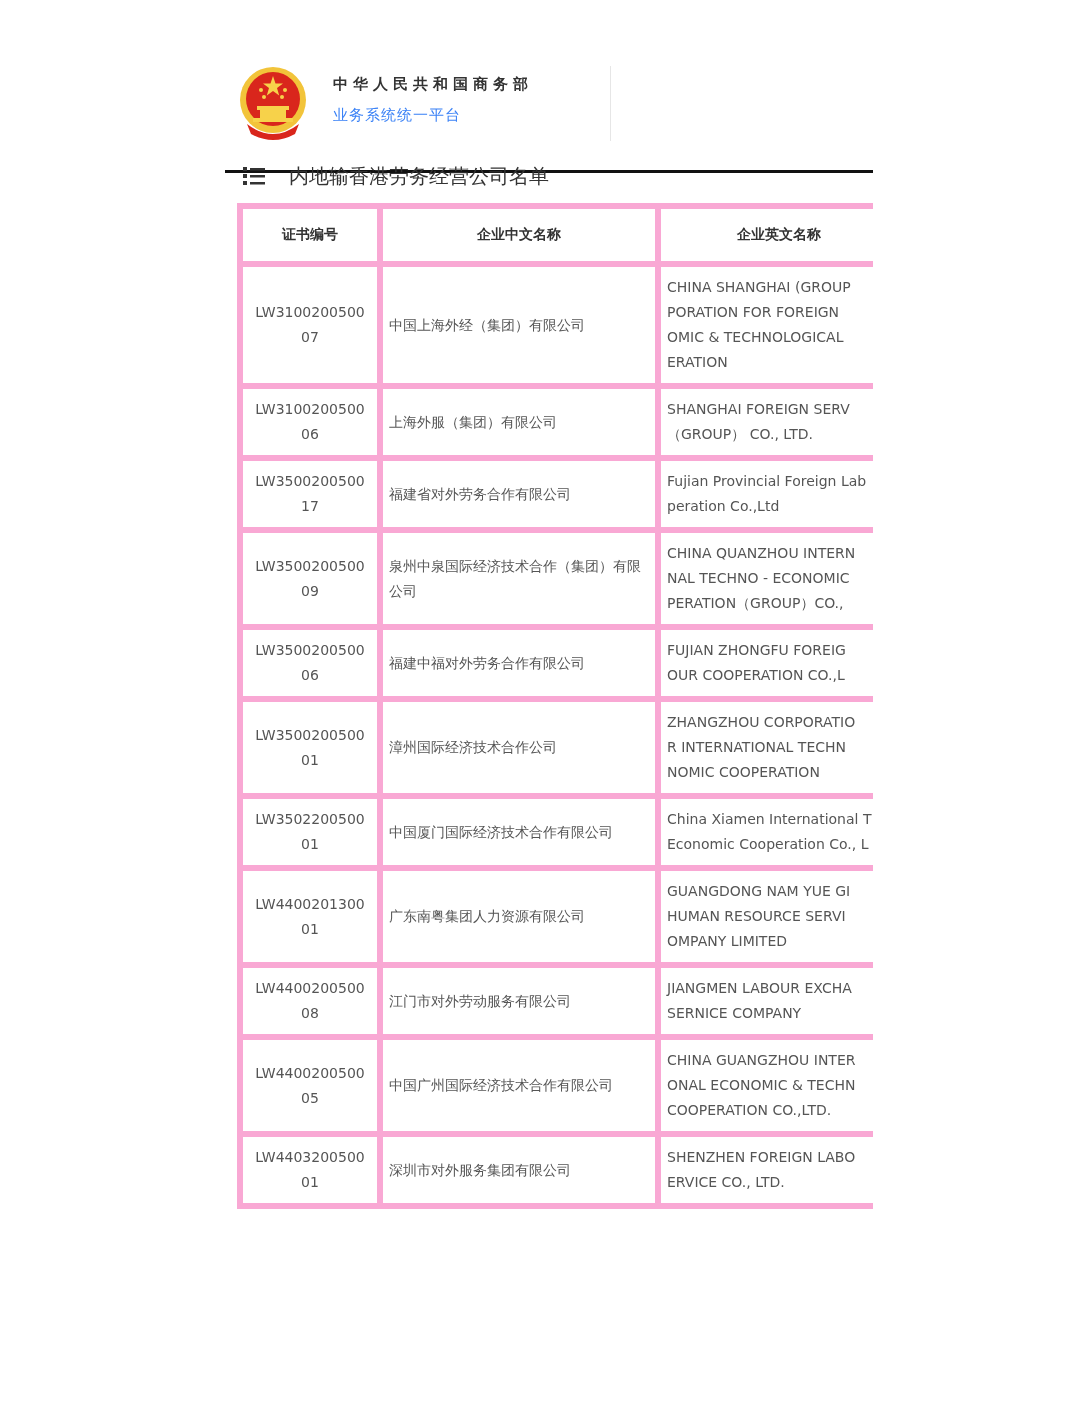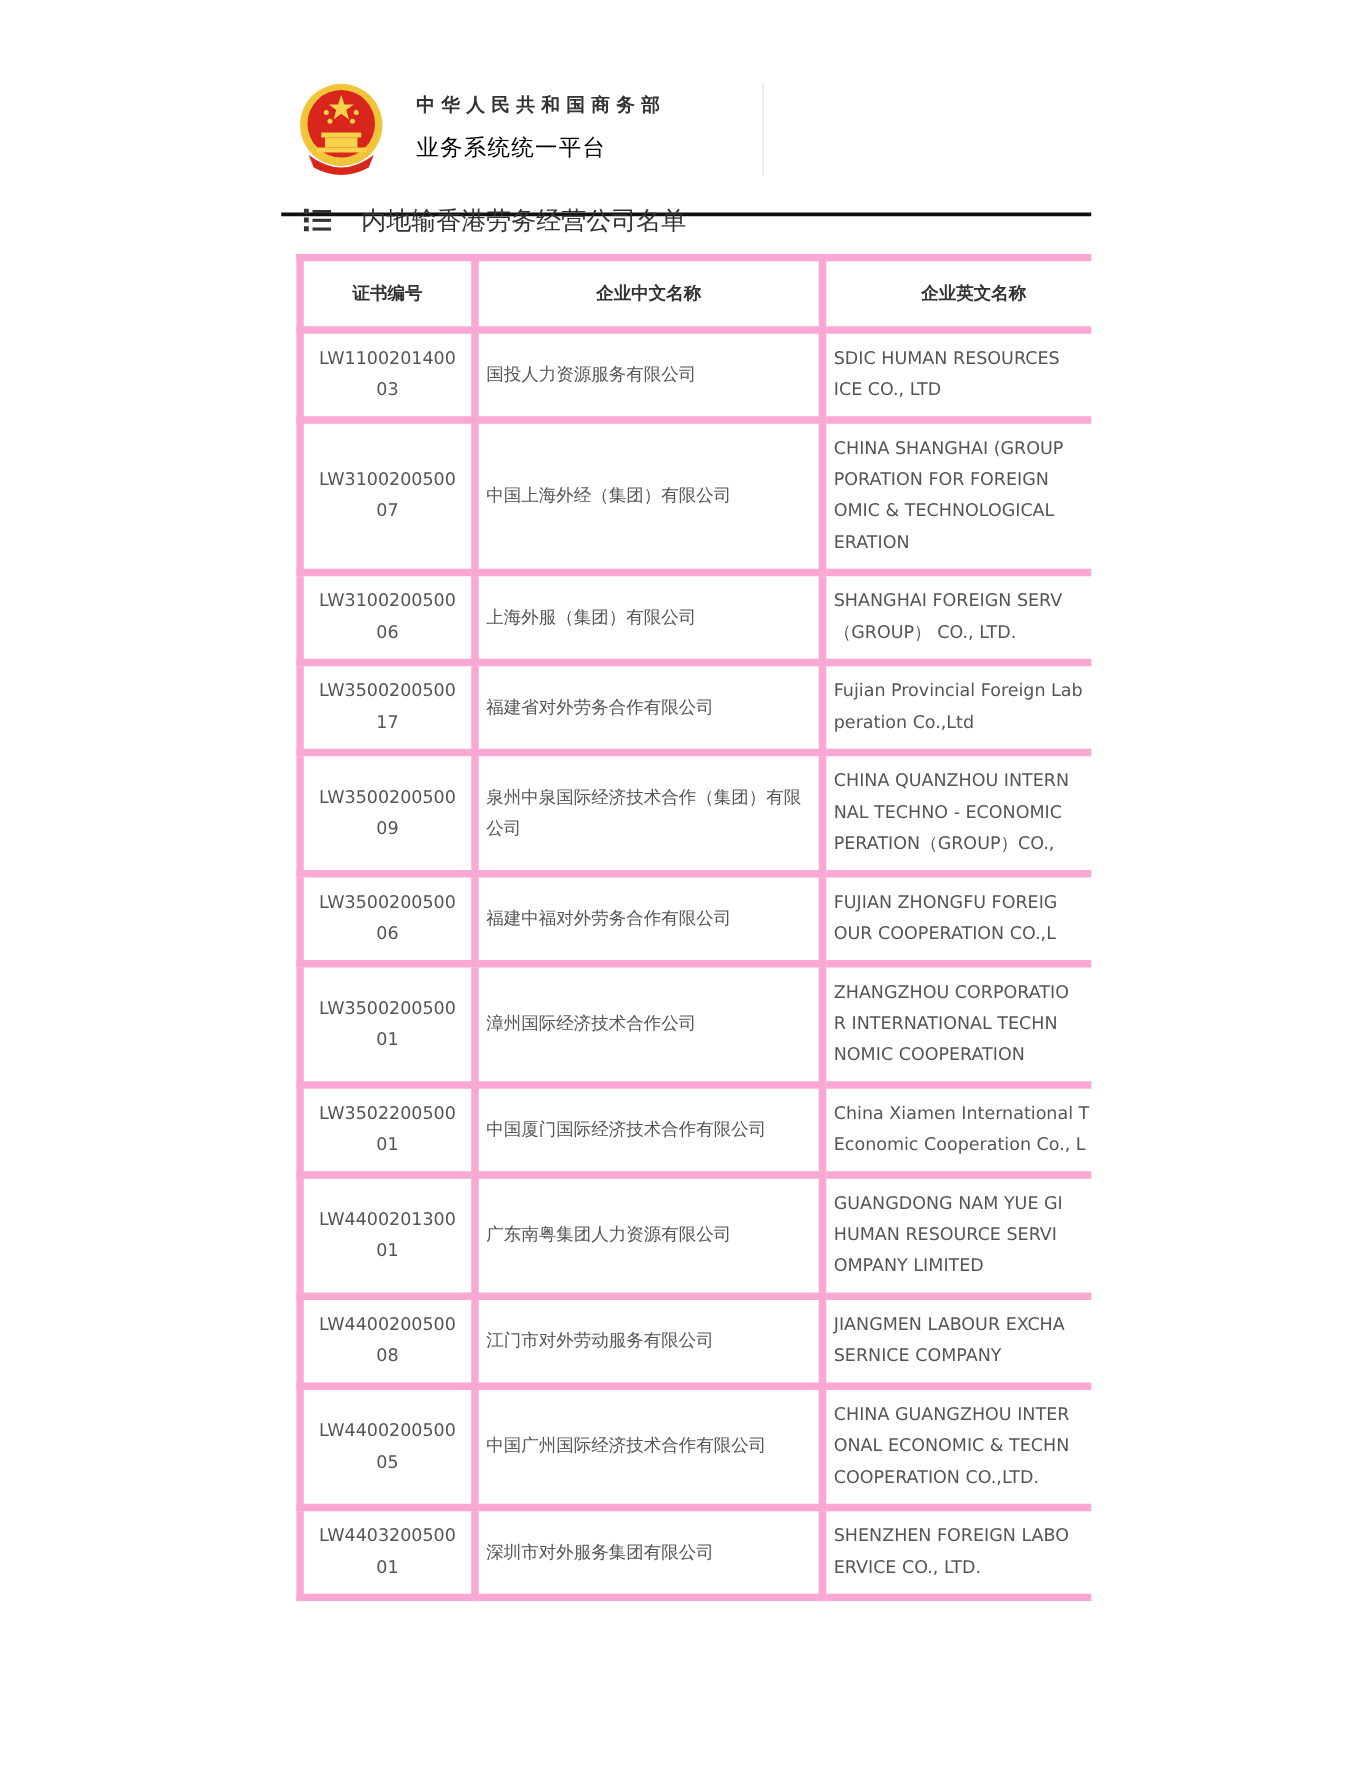--- a/index.html
+++ b/index.html
@@ -2,22 +2,22 @@
 <html><head>
 <meta charset="utf-8">
 <style>
   html, body { margin: 0; padding: 0; background: #ffffff; }
   body { width: 1080px; height: 1413px; overflow: hidden; position: relative;
          font-family: "DejaVu Sans", "Liberation Sans", sans-serif; color: #333; }
   .header { position: absolute; left: 225px; top: 0; width: 648px; height: 126px; margin-top: 48px; }
   .emblem { position: absolute; left: 12px; top: 18px; width: 72px; height: 76px; }
   .ministry { position: absolute; left: 108px; top: 27px; font-size: 15px; font-weight: bold;
               letter-spacing: 5px; color: #333; white-space: nowrap; }
-  .platform { position: absolute; left: 108px; top: 58px; font-size: 18px; letter-spacing: 1px;
-              color: #000000; white-space: nowrap; }
+  .platform { position: absolute; left: 108px; top: 58px; font-size: 15px; letter-spacing: 1px;
+              color: #3b82f6; white-space: nowrap; }
   .vdivider { position: absolute; left: 385px; top: 18px; width: 1px; height: 75px; background: #e6e6e6; }
   .section-title-main { position: absolute; right: 3px; top: 28px; font-size: 42px; color: #b0172a;
                         letter-spacing: 1px; white-space: nowrap; }
   .hrule { position: absolute; left: 0; top: 122px; width: 648px; height: 3px; background: #111; }
   .list-title { position: absolute; left: 243px; top: 160px; height: 32px; display: flex; align-items: center; gap: 12px; }
   .list-icon { width: 22px; height: 20px; margin-right: 12px; }
   .list-title-text { font-size: 20px; color: #333; white-space: nowrap; }
   .table-wrap { position: absolute; left: 237px; top: 203px; width: 636px; overflow: hidden; }
   table { border-collapse: collapse; table-layout: fixed; width: 660px; }
   th, td { border: 6px solid #f9a8d4; vertical-align: middle; }
@@ -77,31 +77,20 @@
     <thead>
       <tr>
         <th>证书编号</th>
         <th>企业中文名称</th>
         <th>企业英文名称</th>
       </tr>
     </thead>
     <tbody id="rows">
         <tr>
           <td class="cert">
-            <span class="en-line">LW1100201400</span>
-            <span class="en-line">03</span>
-          </td>
-          <td class="cn">国投人力资源服务有限公司</td>
-          <td class="en">
-            <span class="en-line">SDIC HUMAN RESOURCES</span>
-            <span class="en-line">ICE CO., LTD</span>
-          </td>
-        </tr>
-        <tr>
-          <td class="cert">
             <span class="en-line">LW3100200500</span>
             <span class="en-line">07</span>
           </td>
           <td class="cn">中国上海外经（集团）有限公司</td>
           <td class="en">
             <span class="en-line">CHINA SHANGHAI (GROUP</span>
             <span class="en-line">PORATION FOR FOREIGN</span>
             <span class="en-line">OMIC &amp; TECHNOLOGICAL</span>
             <span class="en-line">ERATION</span>
           </td>

